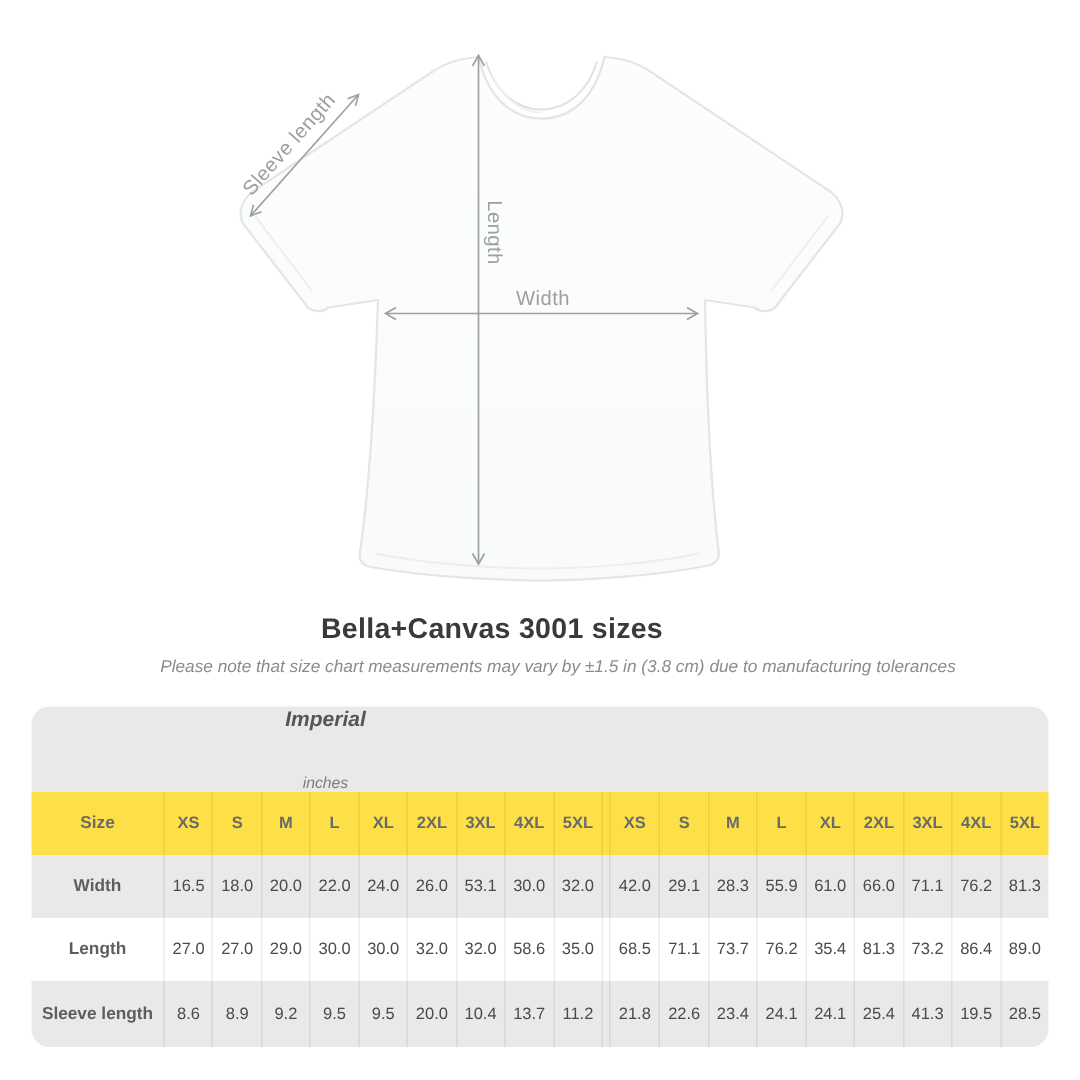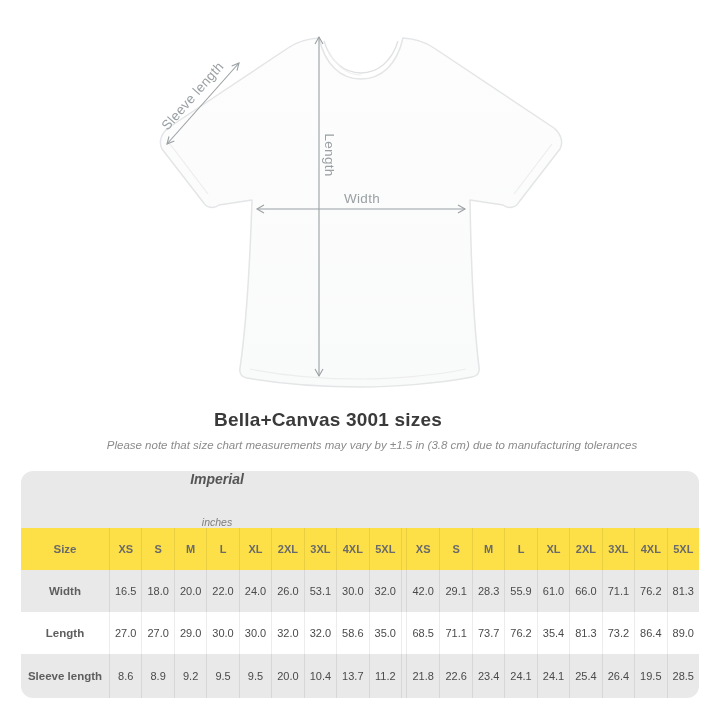--- a/index.html
+++ b/index.html
@@ -220,20 +220,20 @@
           <div class="cell">10.4</div>
           <div class="cell">13.7</div>
           <div class="cell">11.2</div>
           <div class="cell gap"></div>
           <div class="cell first-met">21.8</div>
           <div class="cell">22.6</div>
           <div class="cell">23.4</div>
           <div class="cell">24.1</div>
           <div class="cell">24.1</div>
           <div class="cell">25.4</div>
-          <div class="cell">26.4</div>
+          <div class="cell">41.3</div>
           <div class="cell">19.5</div>
           <div class="cell">28.5</div>
         </div>
       </div>
   </div>
 
 </div>
 
 </body></html>

